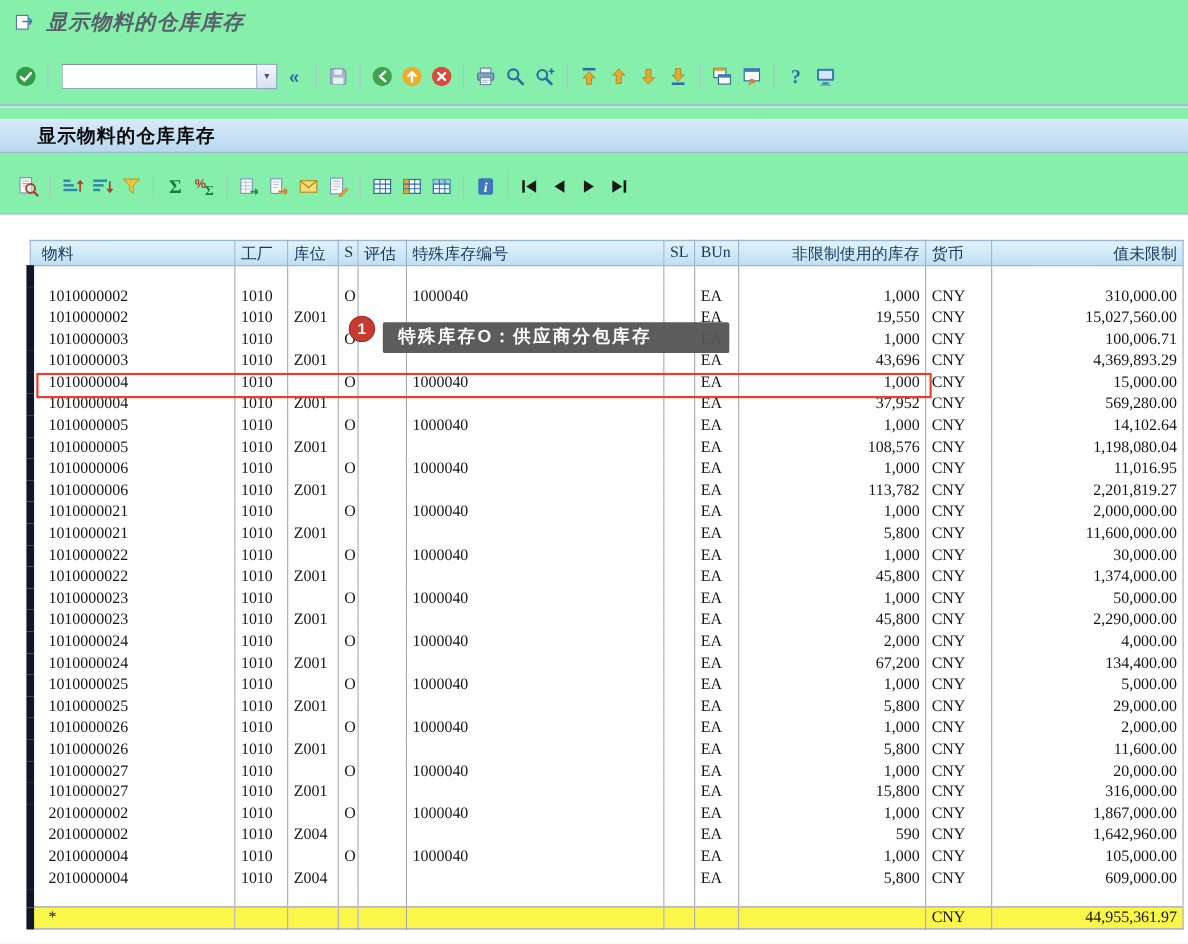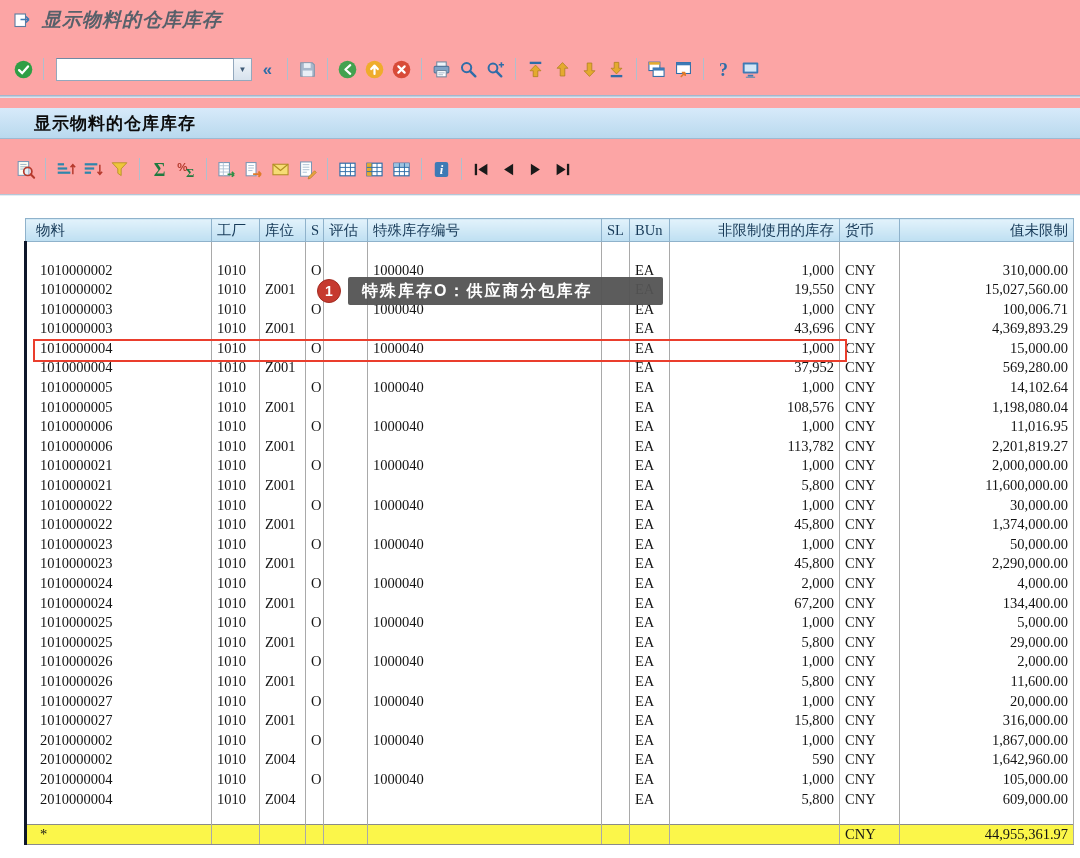--- a/index.html
+++ b/index.html
@@ -1,18 +1,18 @@
 <!DOCTYPE html>
 <html><head>
 <meta charset="utf-8">
 <style>
   *{margin:0;padding:0;box-sizing:border-box;}
   html,body{width:1080px;height:858px;}
   body{position:relative;overflow:hidden;background:#fff;font-family:"Liberation Sans","DejaVu Sans",sans-serif;}
-  .screen{position:absolute;left:0;top:0;width:1080px;height:858px;background:#fca5a5;}
+  .screen{position:absolute;left:0;top:0;width:1080px;height:858px;background:#86efac;}
 
   
   .titlebar{position:absolute;top:0;left:0;width:100%;height:40px;display:flex;align-items:center;padding-left:10px;}
   .title-icon{width:24px;height:24px;display:inline-flex;align-items:center;justify-content:center;}
   .title-icon svg{width:20px;height:20px;}
   .title-text{margin-left:8px;font-family:"Liberation Serif","DejaVu Serif",serif;font-style:italic;font-weight:bold;font-size:19px;color:#57606a;letter-spacing:1px;}
 
   
   .std-toolbar{position:absolute;top:46px;left:0;width:100%;height:46px;display:flex;align-items:center;padding-left:10px;}
   .toolbar-divider{position:absolute;top:95px;left:0;width:100%;height:3px;background:linear-gradient(#93abc4,#ebf1f8);}
@@ -32,34 +32,34 @@
   .app-divider{position:absolute;top:194px;left:0;width:100%;height:2px;background:linear-gradient(#9db4ca,#fff);}
 
   
   .table-area{position:absolute;top:196px;left:0;width:100%;height:662px;background:#fff;}
   .report{position:absolute;left:24px;top:22px;width:1048px;border-collapse:collapse;table-layout:fixed;
           font-family:"Liberation Serif","DejaVu Serif",serif;font-size:14.5px;color:#141414;}
   .report th{height:23px;padding:0 5px;background:linear-gradient(180deg,#e2f2fb,#bedff2);border:1px solid #8fb2cb;
              font-weight:normal;font-size:14.5px;color:#173a58;white-space:nowrap;overflow:hidden;}
   .report th:first-child{padding-left:10px;}
   .report td{height:19.6px;line-height:19.6px;padding:0 5px;border-right:1px solid #a9a9a9;white-space:nowrap;overflow:hidden;}
-  .report td:first-child{border-left:3px solid #0f172a;padding-left:13px;}
+  .report td:first-child{border-left:7px solid #0f172a;padding-left:13px;}
   .al-left{text-align:left;}
   .al-right{text-align:right;}
   .spacer-row td{height:19px;line-height:19px;}
   .gap-row td{height:15px;line-height:15px;}
   .total-row td{background:#fbf64a;border-top:1px solid #8a8a8a;border-bottom:1px solid #8a8a8a;}
 
   
   .highlight-box{position:absolute;left:33px;top:339px;width:814px;height:23px;border:2px solid #ea3e2d;z-index:8;pointer-events:none;}
   .callout{position:absolute;left:317px;top:277px;display:flex;align-items:center;z-index:9;pointer-events:none;}
   .badge{width:24px;height:24px;border-radius:50%;background:#c63a2f;border:1px solid #a32c22;color:#fff;font-size:14px;
          font-weight:bold;display:flex;align-items:center;justify-content:center;flex:0 0 auto;}
   .tooltip{margin-left:7px;height:28px;line-height:28px;padding:0 14px;background:rgba(83,83,83,0.95);color:#fff;
-           font-size:16px;font-weight:bold;letter-spacing:2px;border-radius:2px;white-space:nowrap;min-width:315px;}
+           font-size:16px;font-weight:bold;letter-spacing:2px;border-radius:2px;white-space:nowrap;min-width:315px;margin-top:16px;}
 </style>
 </head>
 <body>
 
 <div class="screen">
 
   <div class="titlebar">
     <span class="title-icon">
         <svg viewBox="0 0 20 20">
           <rect x="3" y="4" width="10.5" height="12.5" fill="#fff" stroke="#5b7da0" stroke-width="1.1"></rect>

